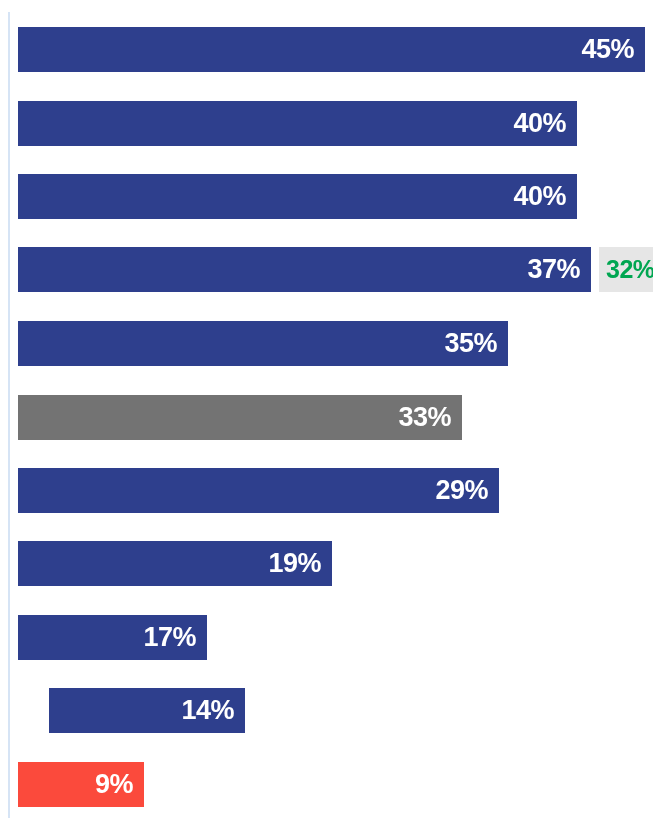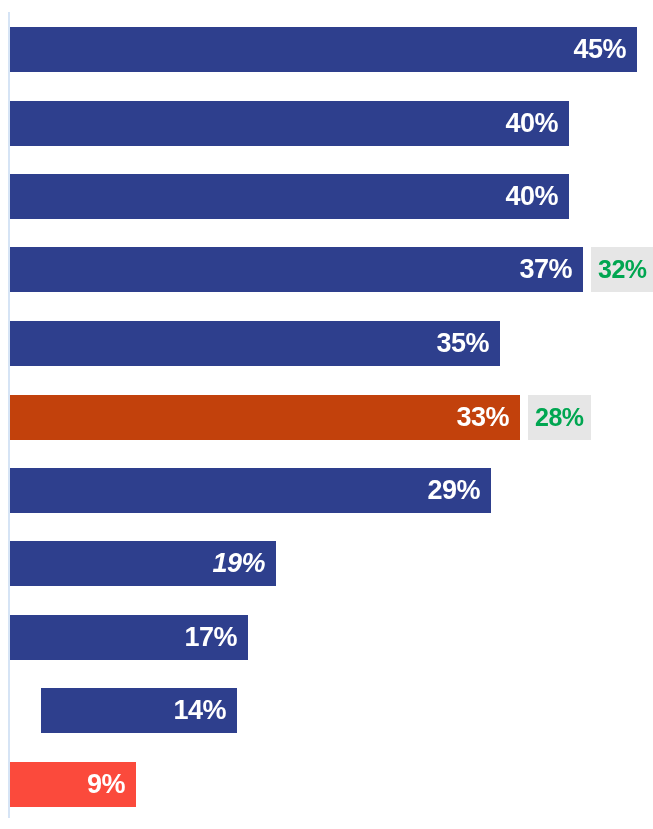--- a/index.html
+++ b/index.html
@@ -28,21 +28,21 @@
   }
   #plot-area {
     position: absolute;
     left: 0;
     top: 0;
     width: 653px;
     height: 829px;
   }
   .bar-row {
     position: absolute;
-    left: 10px;
+    left: 18px;
     height: 45px;
     display: flex;
     align-items: stretch;
     text-align: right;
   }
   .bar {
     height: 100%;
     display: flex;
     align-items: center;
     justify-content: flex-end;
@@ -102,37 +102,36 @@
           <span class="bar-value">37%</span>
         </div>
         <span class="secondary-label">32%</span>
       </div>
       <div class="bar-row" style="top: 321px; border-radius: 14px;">
         <div class="bar" style="width: 490px; background: rgb(46, 63, 141);">
           <span class="bar-value">35%</span>
         </div>
       </div>
       <div class="bar-row" style="top: 395px;">
-        <div class="bar" style="width: 510px; background: #c2410c;">
+        <div class="bar" style="width: 444px; background: #737373;">
           <span class="bar-value">33%</span>
         </div>
-        <span class="secondary-label">28%</span>
       </div>
       <div class="bar-row" style="top: 468px;">
         <div class="bar" style="width: 481px; background: rgb(46, 63, 141);">
           <span class="bar-value">29%</span>
         </div>
       </div>
       <div class="bar-row" style="top: 541px;">
-        <div class="bar" style="width: 266px; background: rgb(46, 63, 141); font-style: italic;">
+        <div class="bar" style="width: 314px; background: rgb(46, 63, 141);">
           <span class="bar-value">19%</span>
         </div>
       </div>
       <div class="bar-row" style="top: 615px;">
-        <div class="bar" style="width: 238px; background: rgb(46, 63, 141);">
+        <div class="bar" style="width: 189px; background: rgb(46, 63, 141);">
           <span class="bar-value">17%</span>
         </div>
       </div>
       <div class="bar-row" style="top: 688px; padding-left: 31px;">
         <div class="bar" style="width: 196px; background: rgb(46, 63, 141);">
           <span class="bar-value">14%</span>
         </div>
       </div>
       <div class="bar-row" style="top: 762px;">
         <div class="bar" style="width: 126px; background: rgb(251, 74, 60);">

